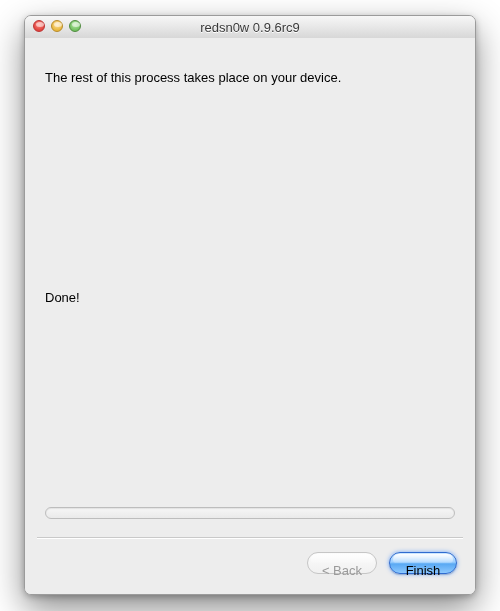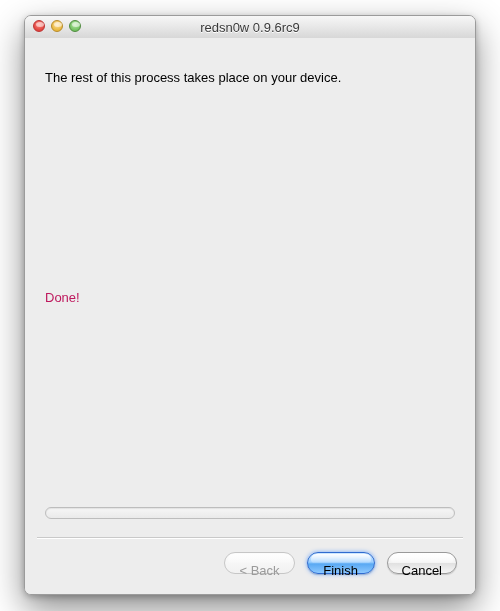--- a/index.html
+++ b/index.html
@@ -95,21 +95,21 @@
     top: 32px;
     right: 20px;
     font-size: 13px;
     color: #000;
   }
   .status-text {
     position: absolute;
     left: 20px;
     top: 252px;
     font-size: 13px;
-    color: #be185d;
+    color: #000000;
   }
   .progress-outer {
     position: absolute;
     left: 20px;
     right: 20px;
     top: 469px;
     height: 12px;
     border: 1px solid #bdbdbd;
     border-radius: 6px;
     background: linear-gradient(to bottom, #f6f6f6, #eaeaea);
@@ -207,20 +207,17 @@
 
       <div class="separator"></div>
 
       <div class="button-row">
         <div class="aqua-btn btn-disabled">
           <span class="lbl">&lt; Back</span>
         </div>
         <div class="aqua-btn btn-default">
           <span class="lbl">Finish</span>
         </div>
-        <div class="aqua-btn btn-normal">
-          <span class="lbl">Cancel</span>
-        </div>
       </div>
 
     </div>
   </div>
 </div>
 
 </body></html>

